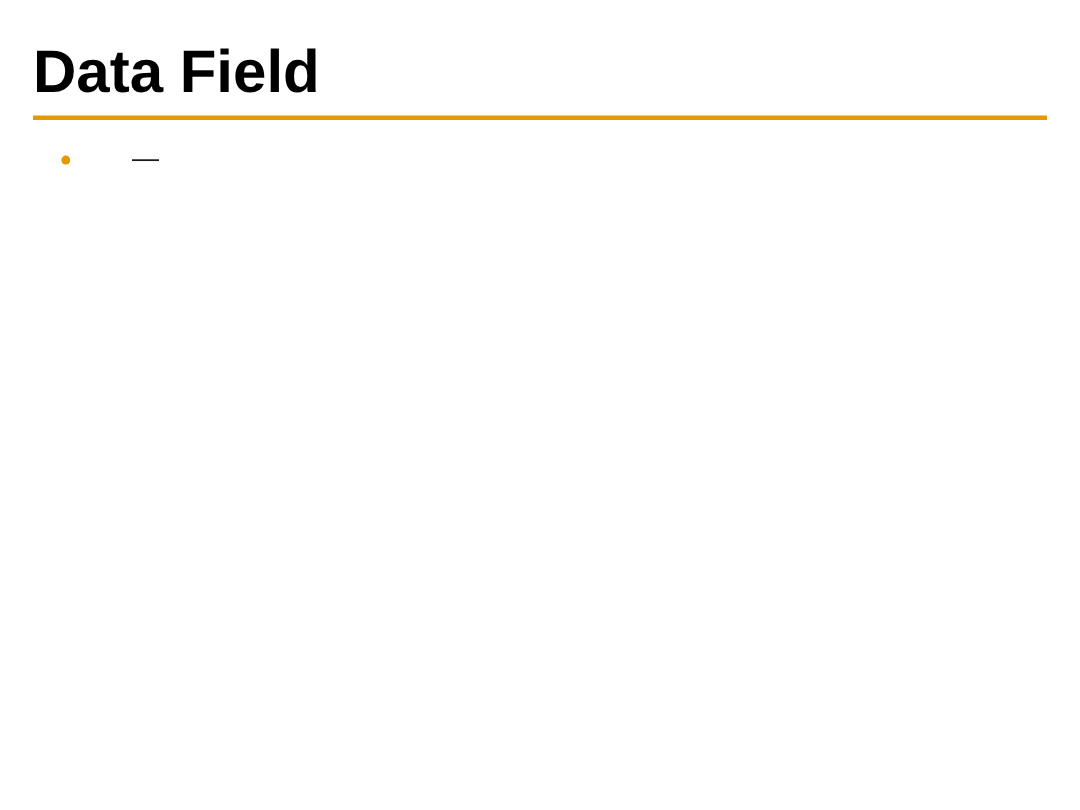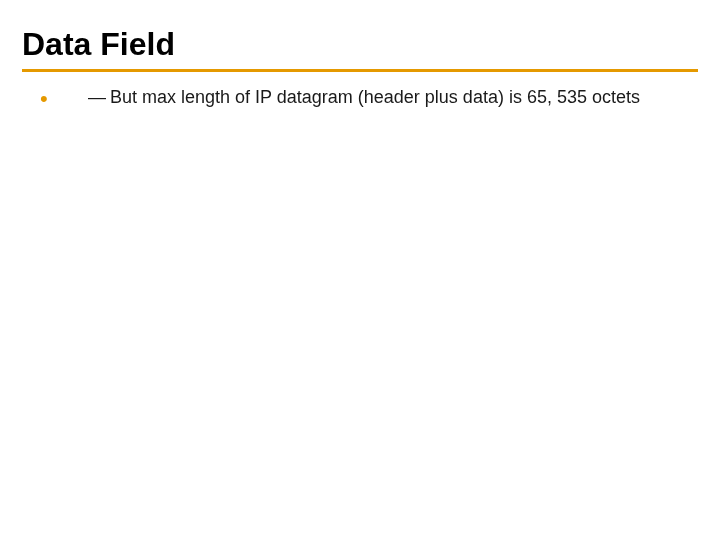--- a/index.html
+++ b/index.html
@@ -7,21 +7,21 @@
       width: 720px;
       height: 540px;
       background: #fff;
       font-family: Tahoma, Verdana, Arial, sans-serif;
       padding: 26px 22px;
       color: #000;
     }
     .title {
       font-family: "Arial Black", Arial, sans-serif;
       font-weight: 900;
-      font-size: 32px;
+      font-size: 40px;
       letter-spacing: 0px;
       margin-bottom: 6px;
     }
     .rule {
       border: none;
       border-top: 3px solid #e59900;
       margin-bottom: 14px;
     }
     ul.level1 {
       list-style: none;
@@ -66,17 +66,16 @@
 <body>
 
 <h1 class="title">Data Field</h1>
 <hr class="rule">
 
 <ul class="level1">
   <li>
     <ul class="level2">
       <li>
         <span class="dash">—</span>
-        <span>But max length of IP datagram (header plus data) is 65, 535 octets</span>
       </li>
     </ul>
   </li>
 </ul>
 
 </body></html>

